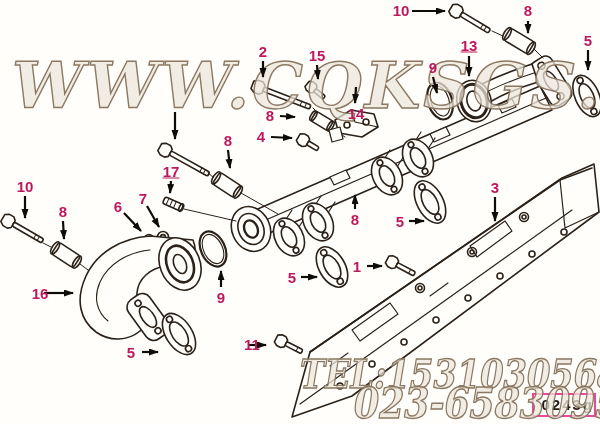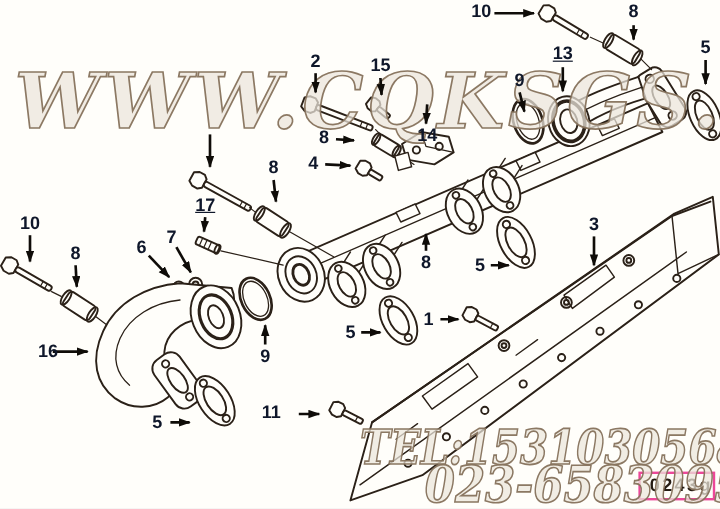--- a/index.html
+++ b/index.html
@@ -24,21 +24,21 @@
     -webkit-text-stroke:1.4px rgba(134,114,92,0.95);
     text-shadow:0 0 0 rgba(134,114,92,0.3);
     transform-origin:left top;
   }
   .wm-top{left:12px;top:54px;font-size:64px;letter-spacing:3px;}
   .wm-tel{left:300px;top:354px;font-size:40px;transform:scaleX(0.84);}
   .wm-phone{left:354px;top:383px;font-size:42px;transform:scaleX(0.86);}
   #callout-layer{position:absolute;left:0;top:0;width:100%;height:100%;z-index:5;pointer-events:none;}
   .callout{
     position:absolute;transform:translate(-50%,-50%);
-    font:bold 15px "Liberation Sans",sans-serif;color:#0f172a;
+    font:bold 15px "Liberation Sans",sans-serif;color:#be185d;
   }
   svg.overlay{z-index:4;}
 </style>
 </head>
 <body>
 
 <div class="stage">
 
   <svg class="art" width="600" height="424" viewBox="0 0 600 424" stroke="#2b2118" fill="none" stroke-width="1.6" stroke-linejoin="round" stroke-linecap="round">
 
@@ -330,21 +330,21 @@
       <div class="callout" style="left: 261px; top: 136px;">4</div>
       <div class="callout" style="left: 228px; top: 140px;">8</div>
       <div class="callout" style="left: 171px; top: 171px; text-decoration: underline;">17</div>
       <div class="callout" style="left: 118px; top: 206px;">6</div>
       <div class="callout" style="left: 143px; top: 198px;">7</div>
       <div class="callout" style="left: 25px; top: 186px;">10</div>
       <div class="callout" style="left: 63px; top: 211px;">8</div>
       <div class="callout" style="left: 40px; top: 293px;">16</div>
       <div class="callout" style="left: 131px; top: 352px;">5</div>
       <div class="callout" style="left: 221px; top: 297px;">9</div>
-      <div class="callout" style="left: 226px; top: 344px; text-align: right;">11</div>
+      <div class="callout" style="left: 252px; top: 344px; text-align: right;">11</div>
       <div class="callout" style="left: 292px; top: 277px;">5</div>
       <div class="callout" style="left: 355px; top: 219px;">8</div>
       <div class="callout" style="left: 400px; top: 221px;">5</div>
       <div class="callout" style="left: 357px; top: 266px;">1</div>
       <div class="callout" style="left: 495px; top: 187px;">3</div>
     </div>
 
 </div>
 
 </body></html>

